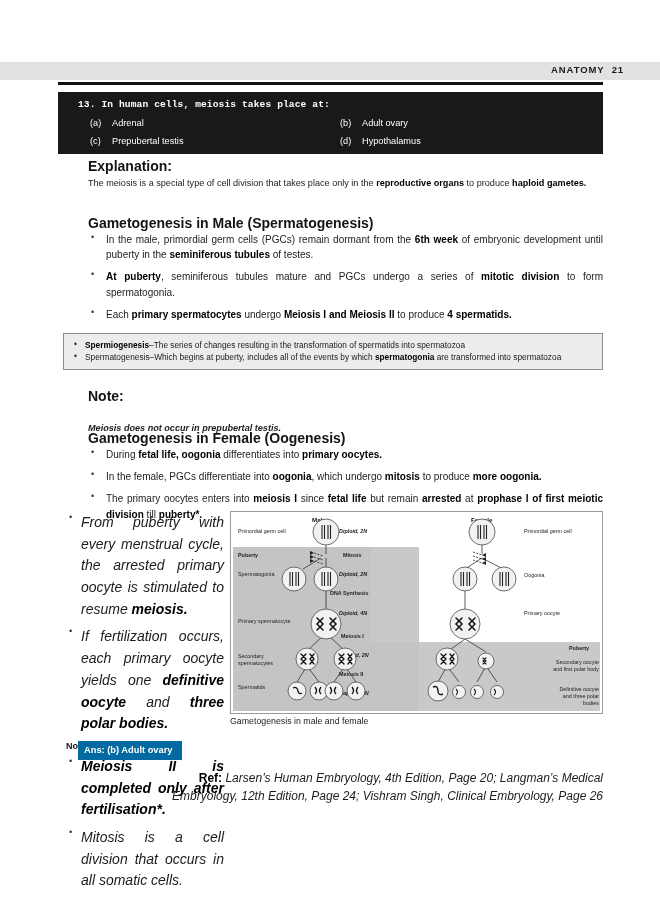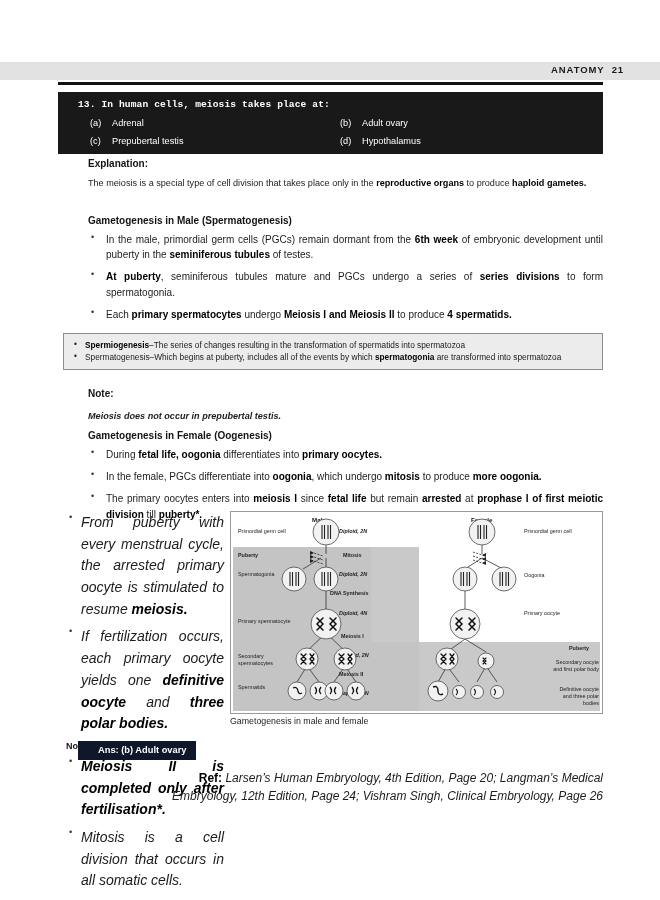--- a/index.html
+++ b/index.html
@@ -65,21 +65,21 @@
   .opt-key { width: 22px; }
   .opt-label { }
 
   
   .col {
     position: absolute;
     left: 88px;
     width: 515px;
   }
   .h-sub {
-    font-size: 10px;
+    font-size: 14px;
     font-weight: bold;
     color: #141414;
   }
   .para {
     font-size: 9.1px;
     line-height: 1.5;
     text-align: justify;
     color: #1c1c1c;
   }
   b { font-weight: bold; color: #000; }
@@ -183,25 +183,25 @@
     width: 373px;
     text-align: left;
     font-size: 8.8px;
     color: #1c1c1c;
   }
 
   
   .ans {
     position: absolute;
     left: 78px; top: 741px;
-    background: #0f172a;
+    background: #0369a1;
     color: #fff;
     font-size: 9.3px;
     font-weight: bold;
-    padding: 4px 9px 5px 20px;
+    padding: 4px 9px 5px 6px;
   }
   .ref {
     position: absolute;
     left: 160px; top: 769px;
     width: 443px;
     font-size: 12px;
     text-align: right;
     line-height: 1.5;
     font-style: italic;
     color: #1c1c1c;
@@ -255,36 +255,36 @@
   </div>
 </div>
 
 <div class="col" style="top:215px;">
   <div class="h-sub">Gametogenesis in Male (Spermatogenesis)</div>
 </div>
 
 <div class="col" style="top:232px;">
   <ul class="bul">
     <li>In the male, primordial germ cells (PGCs) remain dormant  from the <b>6th week</b> of embryonic development until puberty in the <b>seminiferous tubules</b> of testes.</li>
-    <li><b>At puberty</b>, seminiferous tubules mature and PGCs undergo a series of <b>series divisions</b> to form spermatogonia.</li>
+    <li><b>At puberty</b>, seminiferous tubules mature and PGCs undergo a series of <b>mitotic division</b> to form spermatogonia.</li>
     <li>Each <b>primary spermatocytes</b> undergo <b>Meiosis I and Meiosis II</b> to produce <b>4 spermatids.</b></li>
   </ul>
 </div>
 
 <div class="callout">
   <ul>
     <li><b>Spermiogenesis</b>–The series of changes resulting in the transformation of spermatids into spermatozoa</li>
     <li>Spermatogenesis–Which begins at puberty, includes all of the events by which <b>spermatogonia</b> are transformed into spermatozoa</li>
   </ul>
 </div>
 
 <div class="col" style="top:388px;">
   <div class="h-sub">Note:</div>
 </div>
-<div class="col" style="top:410px;">
+<div class="col" style="top:422px;">
   <div class="para ital">Meiosis does not occur in prepubertal testis.</div>
 </div>
 
 <div class="col" style="top:430px;">
   <div class="h-sub">Gametogenesis in Female (Oogenesis)</div>
 </div>
 
 <div class="col" style="top:447px;">
   <ul class="bul">
     <li>During <b>fetal life, oogonia</b> differentiates into <b>primary oocytes.</b></li>

